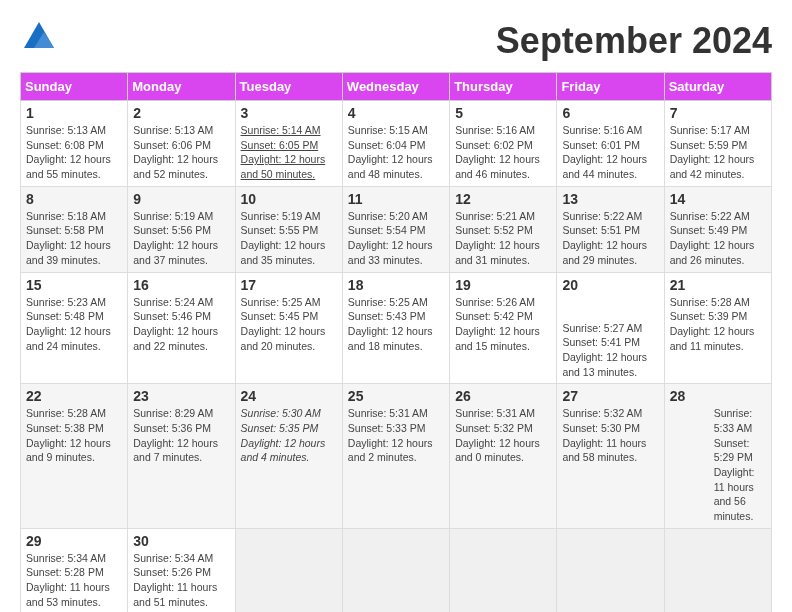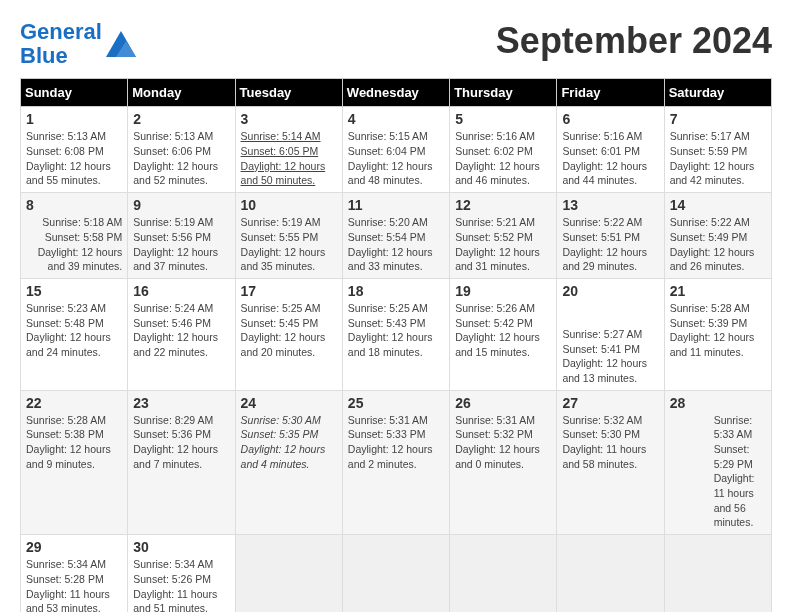--- a/index.html
+++ b/index.html
@@ -45,21 +45,21 @@
     .subtitle {
       font-size: 14px;
       color: #555;
     }
     table {
       width: 100%;
       border-collapse: collapse;
       font-size: 11px;
     }
     thead tr th {
-      background-color: #000000;
+      background-color: #d946ef;
       color: #fff;
       padding: 6px 4px;
       text-align: left;
       font-size: 13px;
       font-weight: bold;
       border: 1px solid #ccc;
     }
     tbody tr td {
       vertical-align: top;
       padding: 4px 5px;
@@ -96,25 +96,20 @@
     }
     td.empty {
       background: #f0f0f0 !important;
     }
   </style>
 </head>
 <body>
 
 <div class="header">
   <div class="logo">
-    <div>
-      <div class="logo-text">
-        <span>General</span><br><span style="color:#1a6fc4;">Blue</span>
-      </div>
-    </div>
     <svg class="logo-icon" viewBox="0 0 30 30">
       <polygon points="0,28 15,2 30,28" fill="#1a6fc4"></polygon>
       <polygon points="10,28 20,12 30,28" fill="#5599dd" opacity="0.7"></polygon>
     </svg>
   </div>
   <div class="title-block">
     <div class="month-title">September 2024</div>
   </div>
 </div>
 
@@ -178,21 +173,21 @@
           <span class="day-num">7</span>
           <div class="day-info" style="white-space: pre-line;">Sunrise: 5:17 AM
 Sunset: 5:59 PM
 Daylight: 12 hours
 and 42 minutes.</div>
         </td>
       </tr>
       <tr>
         <td>
           <span class="day-num">8</span>
-          <div class="day-info" style="white-space: pre-line; text-align: right;">Sunrise: 5:18 AM
+          <div class="day-info" style="white-space: pre-line;">Sunrise: 5:18 AM
 Sunset: 5:58 PM
 Daylight: 12 hours
 and 39 minutes.</div>
         </td>
         <td>
           <span class="day-num">9</span>
           <div class="day-info" style="white-space: pre-line;">Sunrise: 5:19 AM
 Sunset: 5:56 PM
 Daylight: 12 hours
 and 37 minutes.</div>

